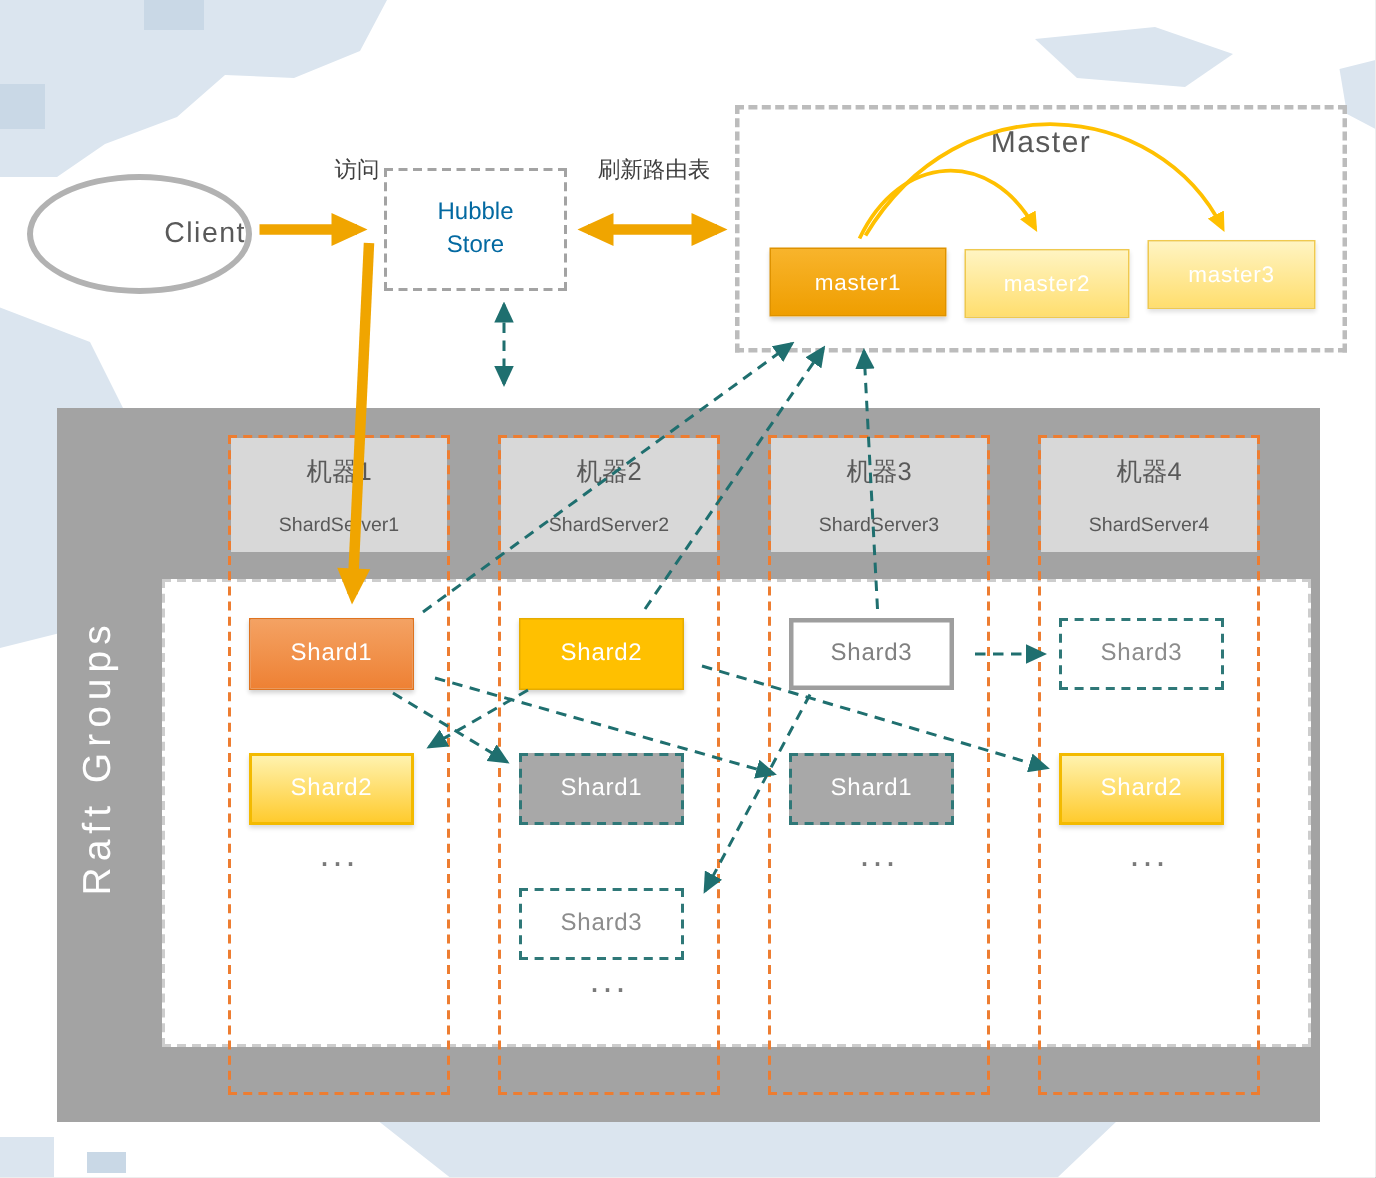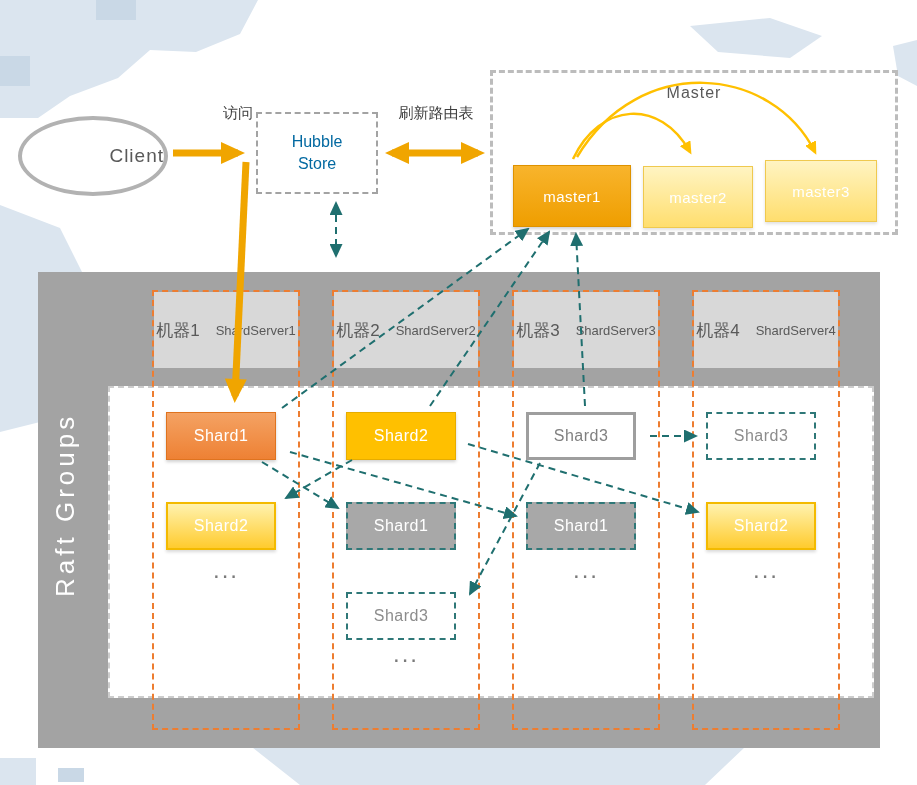--- a/index.html
+++ b/index.html
@@ -19,22 +19,22 @@
   .lbl-refresh { left:383px; top:104px; width:106px; }
 
   .hubble { position:absolute; left:256px; top:112px; width:122px; height:82px;
     border:2px dashed #a3a3a3; background:rgba(255,255,255,.96); display:flex;
     flex-direction:column; align-items:center; justify-content:center;
     font-size:16px; color:#0369a1; line-height:1.35; z-index:5; }
 
   .master-group { position:absolute; left:490px; top:70px; width:408px; height:165px;
     border:3px dashed #bcbcbc; background:rgba(255,255,255,.92); z-index:4; }
   .master-title { position:absolute; top:11px; left:0; width:100%; text-align:center;
-    font-size:16px; color:#595959; letter-spacing:1px; }
-  .mnode { position:absolute; height:62px; display:flex; align-items:center;
+    font-size:20px; color:#595959; letter-spacing:1px; }
+  .mnode { position:absolute; height:46px; display:flex; align-items:center;
     justify-content:center; color:#fff; font-size:15px; letter-spacing:.5px; }
   .mnode.m1 { left:20px; top:92px; width:118px;
     background:linear-gradient(180deg,#F8B42C,#EF9E00); border:1px solid #DE9200;
     box-shadow:0 2px 3px rgba(0,0,0,.18); }
   .mnode.m2 { left:150px; top:93px; width:110px;
     background:linear-gradient(180deg,#FFF4C2,#FFDE6E); border:1px solid #EFC94F;
     box-shadow:0 2px 3px rgba(0,0,0,.12); }
   .mnode.m3 { left:272px; top:87px; width:112px;
     background:linear-gradient(180deg,#FFF4C2,#FFDE6E); border:1px solid #EFC94F;
     box-shadow:0 2px 3px rgba(0,0,0,.12); }
@@ -44,21 +44,21 @@
     background:#A3A3A3; z-index:1; }
   .raft-title { position:absolute; left:40px; top:375px; width:50px; height:260px;
     display:flex; align-items:center; justify-content:center;
     writing-mode:vertical-rl; transform:rotate(180deg);
     color:#ffffff; font-size:26px; letter-spacing:4px; z-index:2; }
   .white-panel { position:absolute; left:108px; top:386px; width:766px; height:312px;
     background:#ffffff; border:2px dashed #cdcdcd; z-index:2; }
 
   .machine-col { position:absolute; top:290px; width:148px; height:440px;
     border:2px dashed #ED7D31; background:transparent; z-index:3; }
-  .machine-head { height:76px; background:#D8D8D8; display:flex; 
+  .machine-head { height:76px; background:#D8D8D8; display:flex; flex-direction:column;
     align-items:center; justify-content:center; gap:16px; }
   .m-name { font-size:17px; color:#595959; }
   .m-server { font-size:13px; color:#595959; }
 
   .shard-box { position:absolute; width:110px; height:48px; display:flex;
     align-items:center; justify-content:center; font-size:16px; letter-spacing:.5px;
     z-index:4; }
   .s-leader-orange { background:linear-gradient(180deg,#F4A263,#EE8134);
     border:1px solid #DF731F; color:#fff; box-shadow:0 2px 3px rgba(0,0,0,.18); }
   .s-leader-gold { background:#FFC000; border:1px solid #E6AC00; color:#fff;

